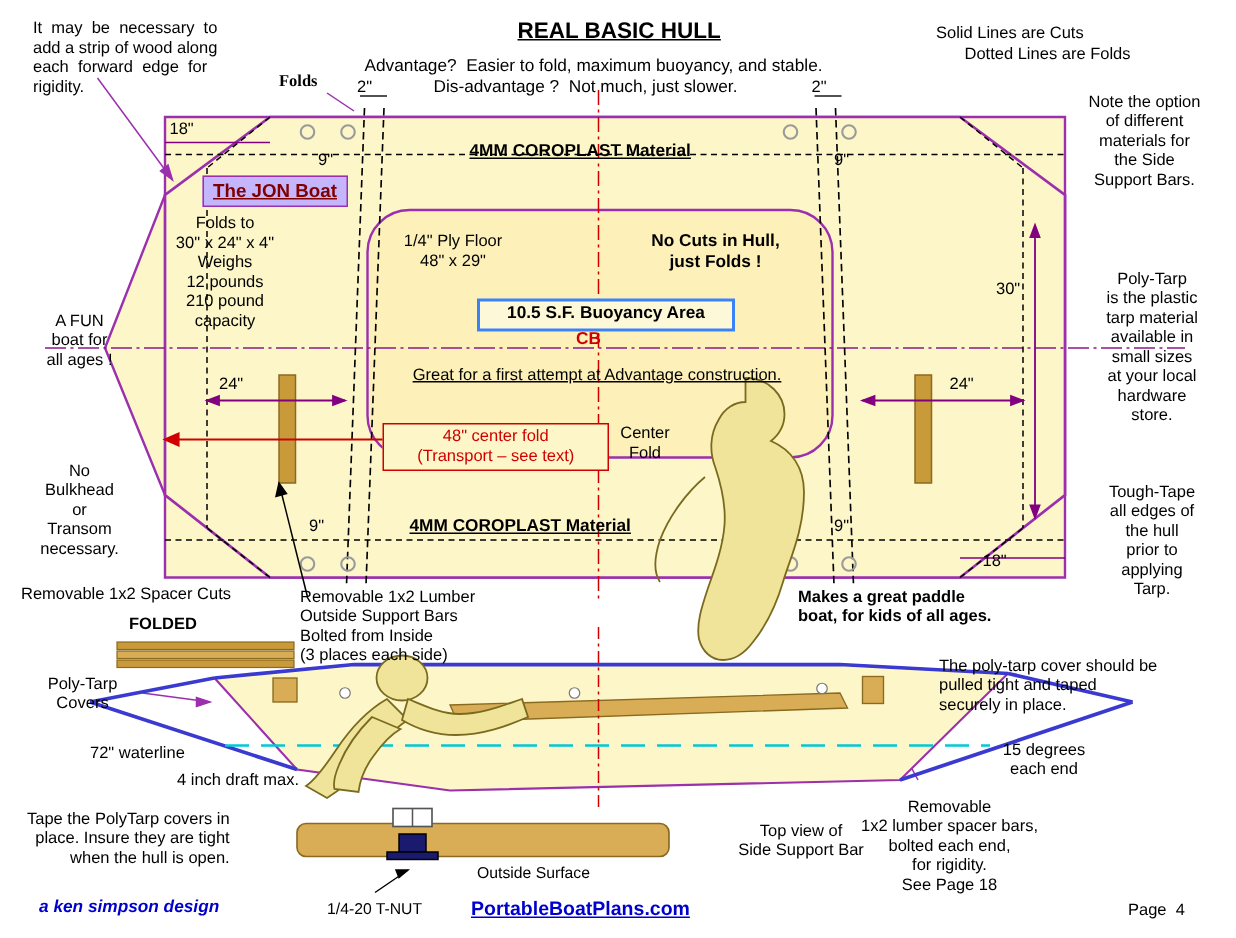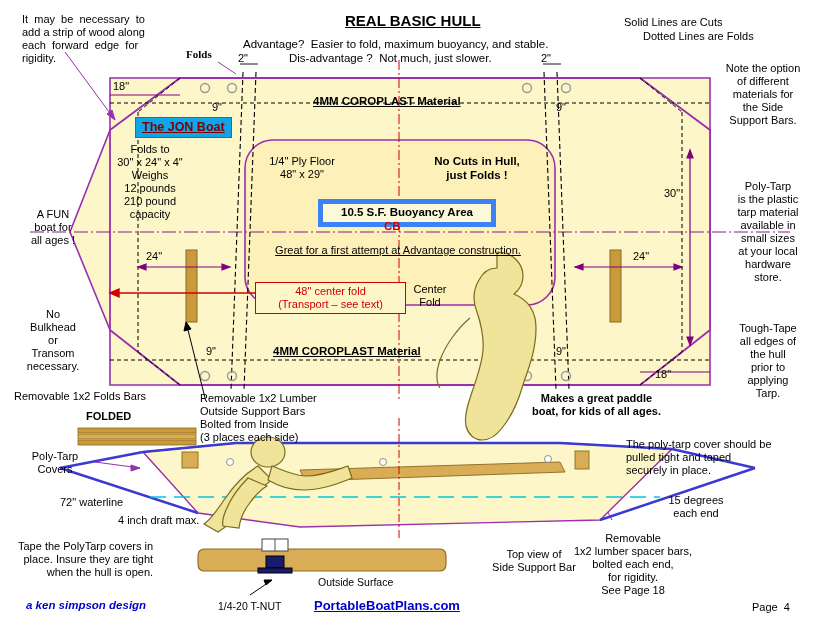--- a/index.html
+++ b/index.html
@@ -205,64 +205,64 @@
 boat for
 all ages !</div>
 <div class="t c" style="left:14px;top:308px;width:78px;font-size:11px;">No
 Bulkhead
 or
 Transom
 necessary.</div>
 
 <div class="t bold" style="left:186px;top:48px;font-size:11px;font-family:Liberation Serif, serif;">Folds</div>
 
-<div class="t bold und maroon" style="left:135px;top:117px;font-size:12.5px;background:#0ea5e9;border:1.3px solid #9b2fae;padding:2px 6px;">The JON Boat</div>
+<div class="t bold und maroon" style="left:135px;top:117px;font-size:12.5px;background:#c4b5fd;border:1.3px solid #9b2fae;padding:2px 6px;">The JON Boat</div>
 <div class="t bold und" style="left:313px;top:95px;font-size:11.5px;">4MM COROPLAST Material</div>
 <div class="t bold und" style="left:273px;top:345px;font-size:11.5px;">4MM COROPLAST Material</div>
 
 <div class="t c" style="left:100px;top:143px;width:100px;font-size:11px;">Folds to
 30" x 24" x 4"
 Weighs
 12 pounds
 210 pound
 capacity</div>
 
 <div class="t c" style="left:248px;top:155px;width:108px;font-size:11px;">1/4" Ply Floor
 48" x 29"</div>
 <div class="t c bold" style="left:412px;top:155px;width:130px;font-size:11.5px;">No Cuts in Hull,
 just Folds !</div>
-<div class="t c bold" style="left:318px;top:199px;width:168px;font-size:11.5px;border:5px solid #3b82f6;background:#fdf8d8;padding:2px 0;">10.5 S.F. Buoyancy Area</div>
+<div class="t c bold" style="left:318px;top:199px;width:168px;font-size:11.5px;border:2px solid #3b82f6;background:#fdf8d8;padding:2px 0;">10.5 S.F. Buoyancy Area</div>
 <div class="t bold red" style="left:384px;top:220px;font-size:11.5px;">CB</div>
 <div class="t c und" style="left:248px;top:244px;width:300px;font-size:11px;">Great for a first attempt at Advantage construction.</div>
 <div class="t c red" style="left:255px;top:282px;width:145px;font-size:11px;border:1px solid #d00000;padding:2px 2px;background:#fdf6c8;">48" center fold
 (Transport – see text)</div>
 <div class="t c" style="left:402px;top:283px;width:56px;font-size:11px;">Center
 Fold</div>
 
 <div class="t" style="left:113px;top:80px;font-size:11px;">18"</div>
 <div class="t" style="left:655px;top:368px;font-size:11px;">18"</div>
 <div class="t" style="left:238px;top:52px;font-size:11px;">2"</div>
 <div class="t" style="left:541px;top:52px;font-size:11px;">2"</div>
 <div class="t" style="left:212px;top:101px;font-size:11px;">9"</div>
 <div class="t" style="left:556px;top:101px;font-size:11px;">9"</div>
 <div class="t" style="left:206px;top:345px;font-size:11px;">9"</div>
 <div class="t" style="left:556px;top:345px;font-size:11px;">9"</div>
 <div class="t" style="left:146px;top:250px;font-size:11px;">24"</div>
 <div class="t" style="left:633px;top:250px;font-size:11px;">24"</div>
 <div class="t" style="left:664px;top:187px;font-size:11px;">30"</div>
 
-<div class="t" style="left:14px;top:390px;font-size:11px;">Removable 1x2 Folds Bars</div>
+<div class="t" style="left:14px;top:390px;font-size:11px;">Removable 1x2 Spacer Cuts</div>
 <div class="t bold" style="left:86px;top:410px;font-size:11px;">FOLDED</div>
 <div class="t c" style="left:18px;top:450px;width:74px;font-size:11px;">Poly-Tarp
 Covers</div>
 <div class="t" style="left:200px;top:392px;font-size:11px;">Removable 1x2 Lumber
 Outside Support Bars
 Bolted from Inside
 (3 places each side)</div>
-<div class="t bold" style="left:532px;top:392px;font-size:11px;text-align:center;">Makes a great paddle
+<div class="t bold" style="left:532px;top:392px;font-size:11px;">Makes a great paddle
 boat, for kids of all ages.</div>
 <div class="t" style="left:626px;top:438px;font-size:11px;">The poly-tarp cover should be
 pulled tight and taped
 securely in place.</div>
 <div class="t" style="left:60px;top:496px;font-size:11px;">72" waterline</div>
 <div class="t" style="left:118px;top:514px;font-size:11px;">4 inch draft max.</div>
 <div class="t c" style="left:650px;top:494px;width:92px;font-size:11px;">15 degrees
 each end</div>
 <div class="t" style="left:18px;top:540px;font-size:11px;text-align:right;">Tape the PolyTarp covers in
 place. Insure they are tight

